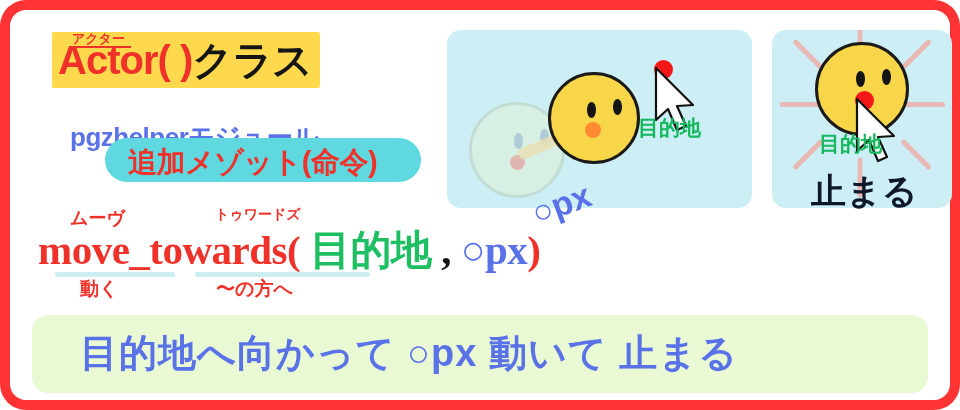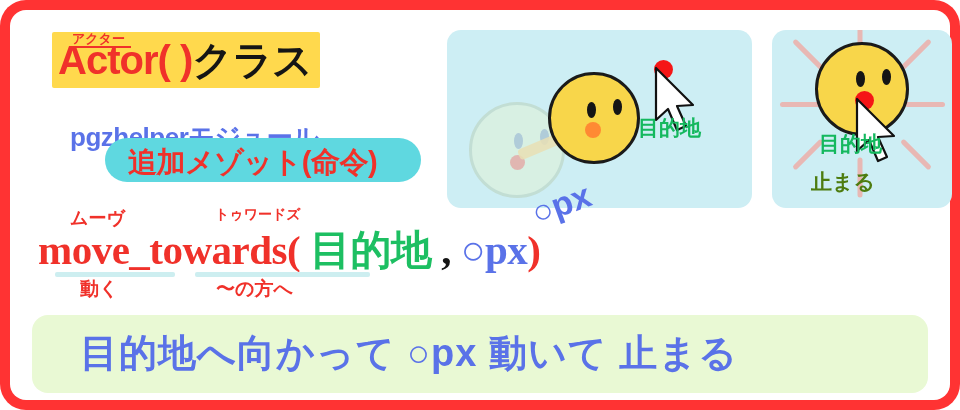--- a/index.html
+++ b/index.html
@@ -232,23 +232,23 @@
 
   .label-green {
     position: absolute;
     font-size: 21px;
     font-weight: bold;
     color: #14b85e;
     white-space: nowrap;
   }
   .label-blue {
     position: absolute;
-    font-size: 21px;
-    font-weight: bold;
-    color: #4d7c0f;
+    font-size: 35px;
+    font-weight: bold;
+    color: #0f172a;
     white-space: nowrap;
   }
   .label-px {
     position: absolute;
     font-size: 34px;
     font-weight: bold;
     color: #5a72e8;
     white-space: nowrap;
     transform: rotate(-20deg);
     transform-origin: 0 50%;

